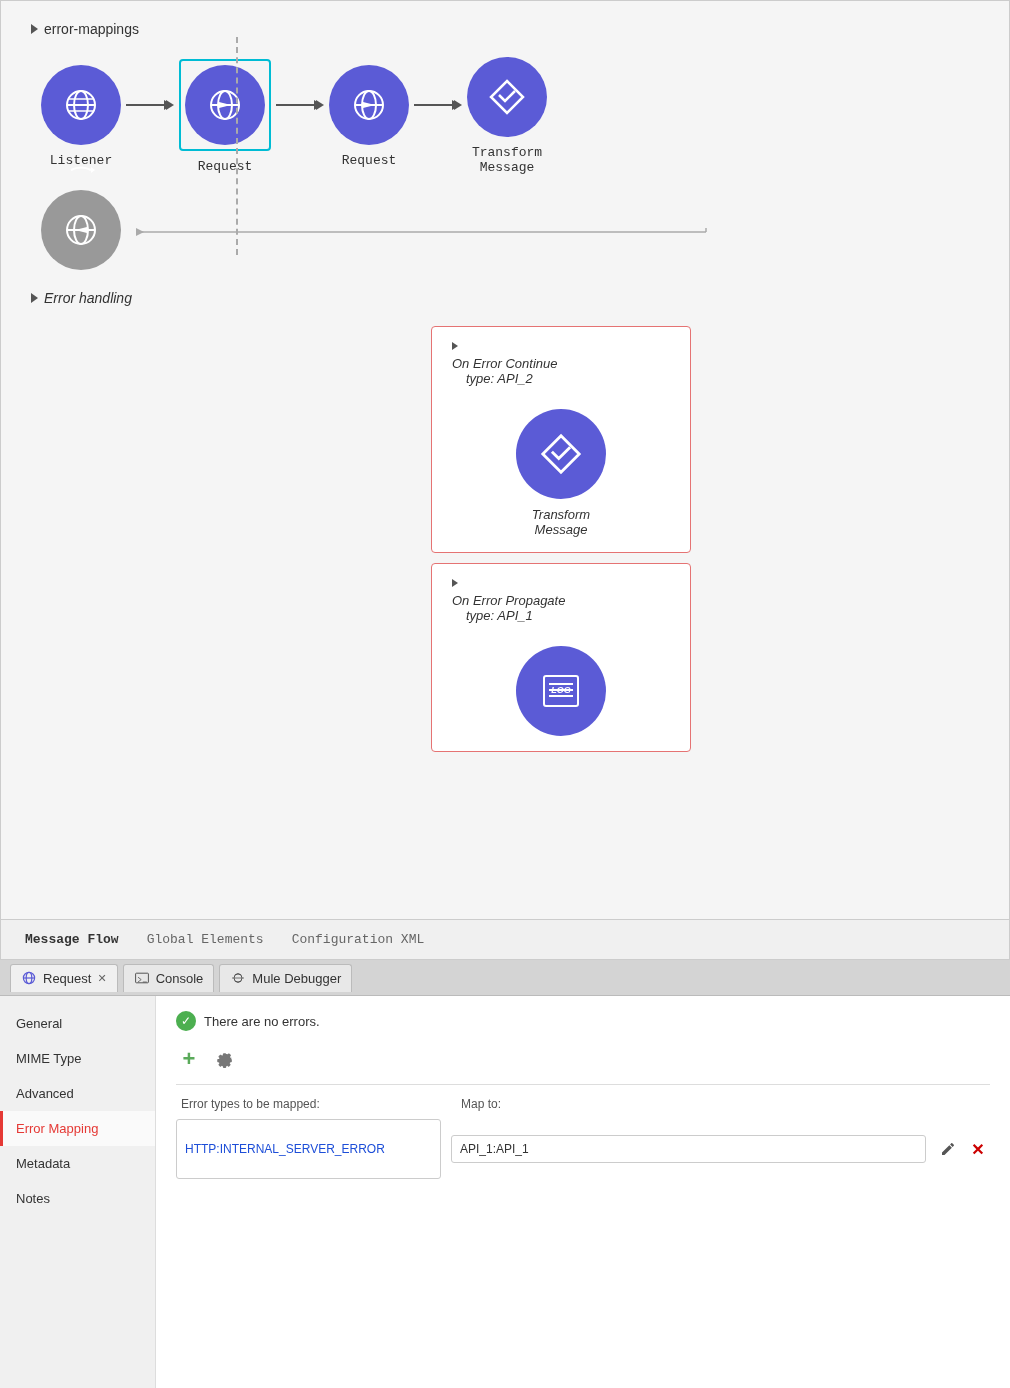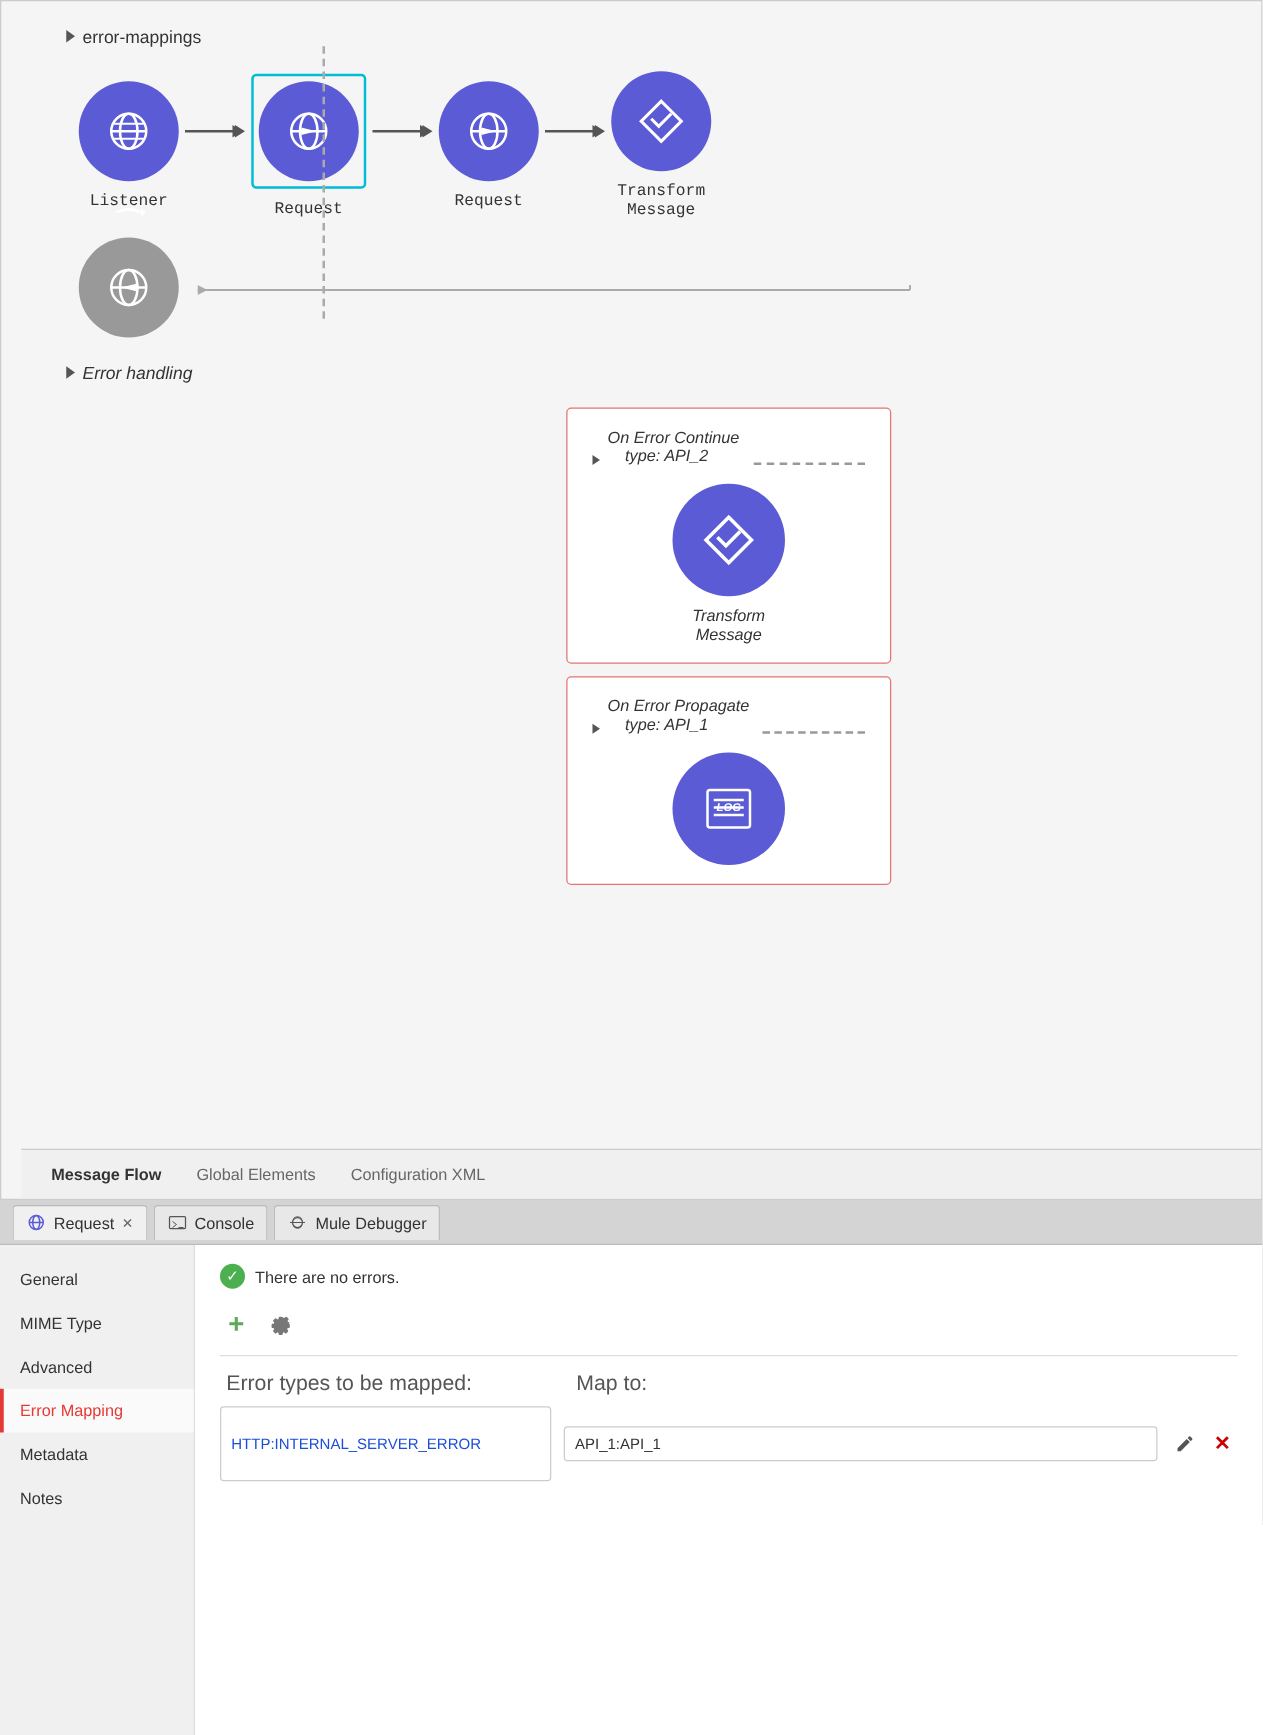--- a/index.html
+++ b/index.html
@@ -12,21 +12,20 @@
     }
 
     
     .main-canvas {
       background: #f5f5f5;
       border: 1px solid #ccc;
       margin: 0;
       position: relative;
       height: 960px;
       overflow: hidden;
-      padding-left: 22px;
     }
 
     
     .flow-section {
       padding: 20px 30px;
     }
 
     .section-header {
       display: flex;
       align-items: center;
@@ -120,25 +119,26 @@
       border: 1px solid #e57373;
       border-radius: 4px;
       padding: 15px 20px;
       margin-bottom: 10px;
       background: white;
       width: 260px;
     }
 
     .error-block-header {
       display: flex;
-      align-items: flex-end;
+      align-items: flex-start;
       gap: 6px;
       font-size: 13px;
       color: #333;
       margin-bottom: 15px;
+      flex-direction: column;
     }
 
     .error-block-header .triangle {
       width: 0;
       height: 0;
       border-left: 6px solid #555;
       border-top: 4px solid transparent;
       border-bottom: 4px solid transparent;
     }
 
@@ -301,21 +301,21 @@
     .toolbar-divider {
       width: 100%;
       height: 1px;
       background: #ddd;
       margin-bottom: 12px;
     }
 
     .table-header {
       display: flex;
       align-items: center;
-      font-size: 17px;
+      font-size: 12px;
       color: #555;
       margin-bottom: 8px;
       padding: 0 5px;
     }
 
     .col-error-types { width: 280px; }
     .col-map-to { flex: 1; }
 
     .table-row-data {
       display: flex;
@@ -507,21 +507,21 @@
               <line x1="13" y1="24" x2="37" y2="24" stroke="white" stroke-width="2"></line>
               <line x1="13" y1="30" x2="37" y2="30" stroke="white" stroke-width="2"></line>
               <text x="25" y="27" text-anchor="middle" fill="white" font-size="9" font-weight="bold">LOG</text>
             </svg>
           </div>
         </div>
       </div>
     </div>
   </div>
 
-  <div class="tabs-bar" style="position:absolute;bottom:0;left:16px;right:0;">
+  <div class="tabs-bar" style="position:absolute;bottom:0;left:0;right:0;font-family:Liberation Mono, monospace;">
     <span class="tab active">Message Flow</span>
     <span class="tab">Global Elements</span>
     <span class="tab">Configuration XML</span>
   </div>
 </div>
 
 <div class="bottom-panel">
 
   <div class="panel-tabs">
     <div class="panel-tab active-tab">

